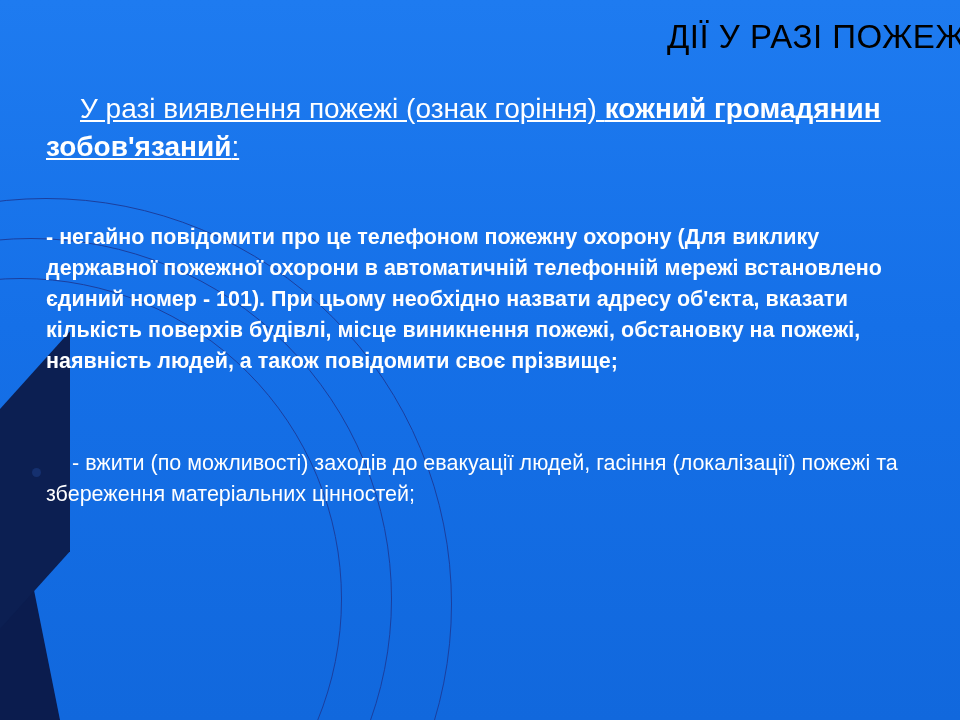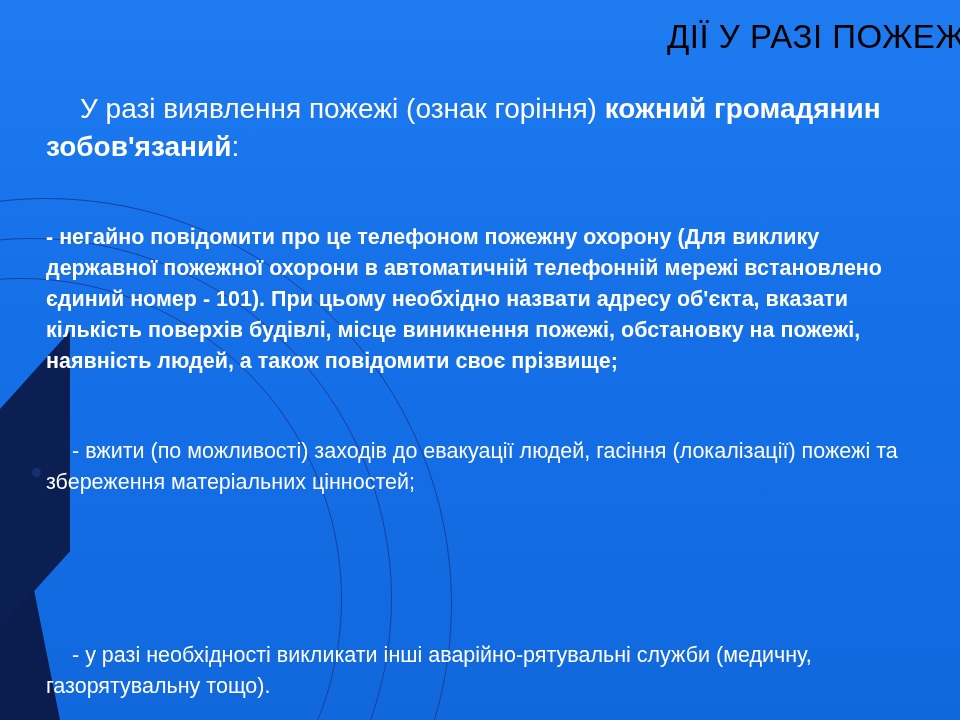--- a/index.html
+++ b/index.html
@@ -80,34 +80,35 @@
   }
   .lead {
     position: absolute;
     top: 90px;
     left: 46px;
     width: 872px;
     font-size: 28px;
     line-height: 1.35;
     color: #ffffff;
     text-indent: 34px;
+    text-decoration: underline;
   }
   .lead b {
     font-weight: bold;
   }
   .body-block {
     position: absolute;
     left: 46px;
     width: 872px;
     font-size: 21.5px;
     line-height: 1.44;
     color: #ffffff;
   }
   .para1 { top: 222px; font-weight: bold; }
-  .para2 { top: 436px; text-indent: 26px; }
+  .para2 { top: 448px; text-indent: 26px; }
   .para3 { top: 508px; }
   .para4 { top: 640px; text-indent: 26px; }
   .bullet-dot {
     position: absolute;
     left: 32px;
     top: 468px;
     width: 9px;
     height: 9px;
     border-radius: 50%;
     background: #15306f;
@@ -129,15 +130,14 @@
   <div class="lead">
     <span>У разі виявлення пожежі (ознак горіння) </span><b>кожний громадянин зобов'язаний</b><span>:</span>
   </div>
 
   <div class="body-block para1">-  негайно повідомити про це телефоном пожежну охорону (Для виклику державної пожежної охорони в автоматичній телефонній мережі встановлено єдиний номер - 101). При цьому необхідно назвати адресу об'єкта, вказати кількість поверхів будівлі, місце виникнення пожежі, обстановку на пожежі, наявність людей, а також повідомити своє прізвище;</div>
 
   <div class="bullet-dot"></div>
   <div class="body-block para2">- вжити (по можливості) заходів до евакуації людей, гасіння (локалізації) пожежі та збереження матеріальних цінностей;</div>
 
 
-  <div class="body-block para4">- у разі необхідності викликати інші аварійно-рятувальні служби (медичну, газорятувальну тощо).</div>
 
 </div>
 
 </body></html>

